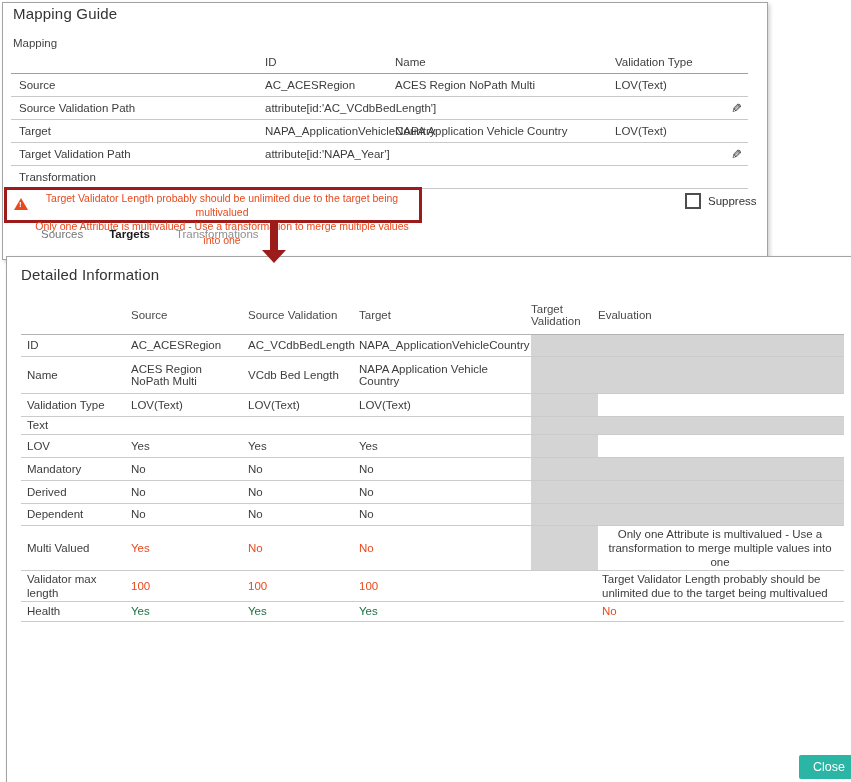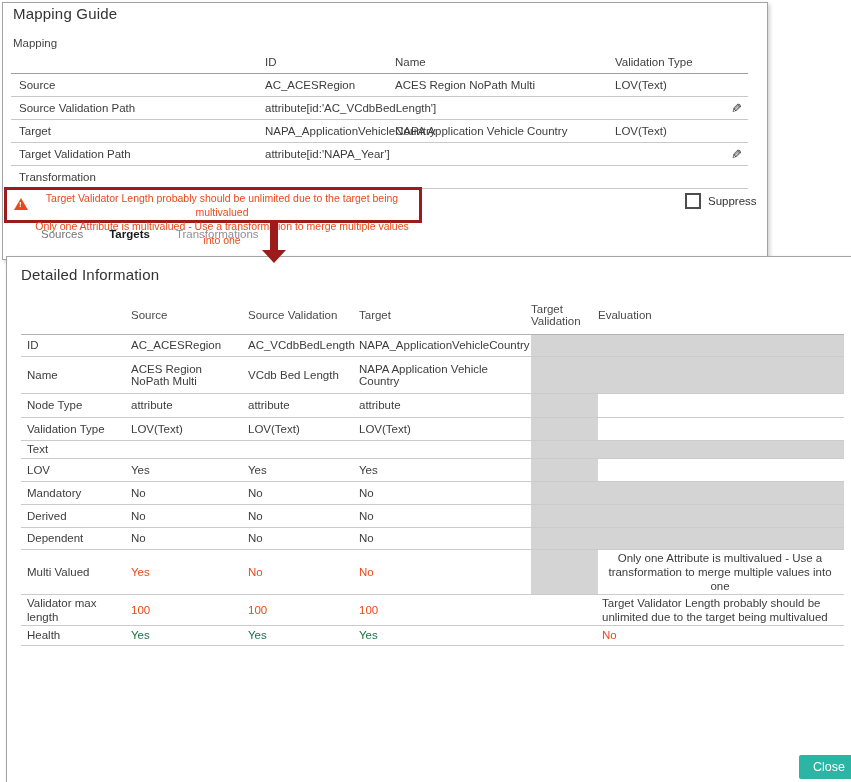--- a/index.html
+++ b/index.html
@@ -180,28 +180,20 @@
           <td class="g ev"></td>
         </tr>
         <tr style="height:37px">
           <td class="rowlabel">Name</td>
           <td>ACES Region NoPath Multi</td>
           <td>VCdb Bed Length</td>
           <td>NAPA Application Vehicle Country</td>
           <td class="g"></td>
           <td class="g ev"></td>
         </tr>
-        <tr style="height:24px">
-          <td class="rowlabel">Node Type</td>
-          <td>attribute</td>
-          <td>attribute</td>
-          <td>attribute</td>
-          <td class="g"></td>
-          <td class="ev"></td>
-        </tr>
         <tr style="height:23px">
           <td class="rowlabel">Validation Type</td>
           <td>LOV(Text)</td>
           <td>LOV(Text)</td>
           <td>LOV(Text)</td>
           <td class="g"></td>
           <td class="ev"></td>
         </tr>
         <tr style="height:18px">
           <td class="rowlabel">Text</td>

